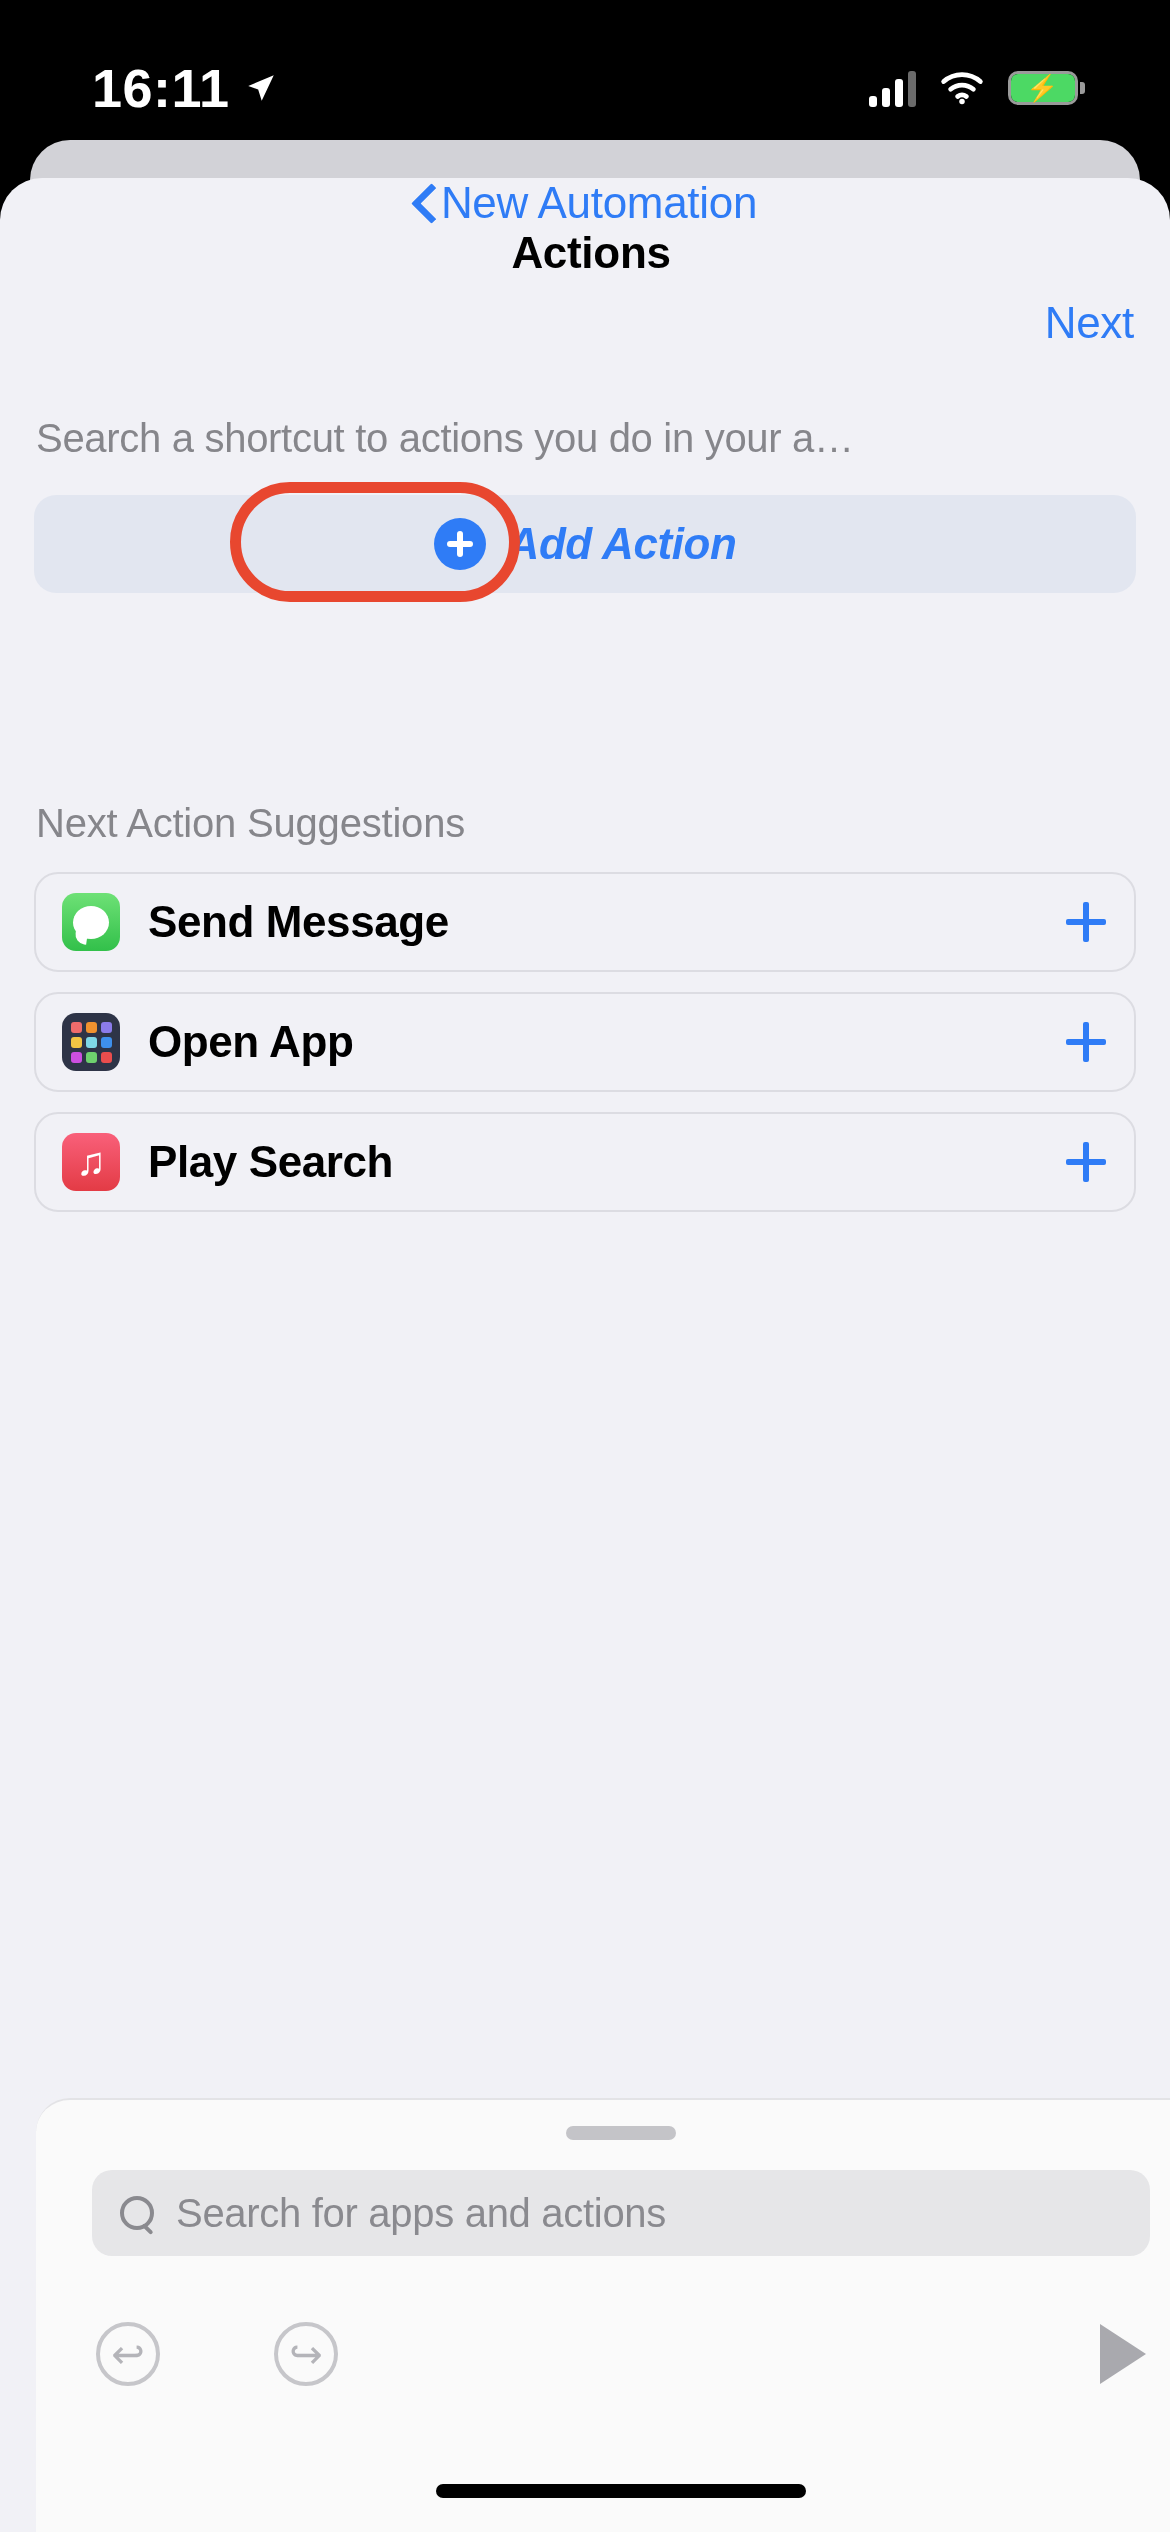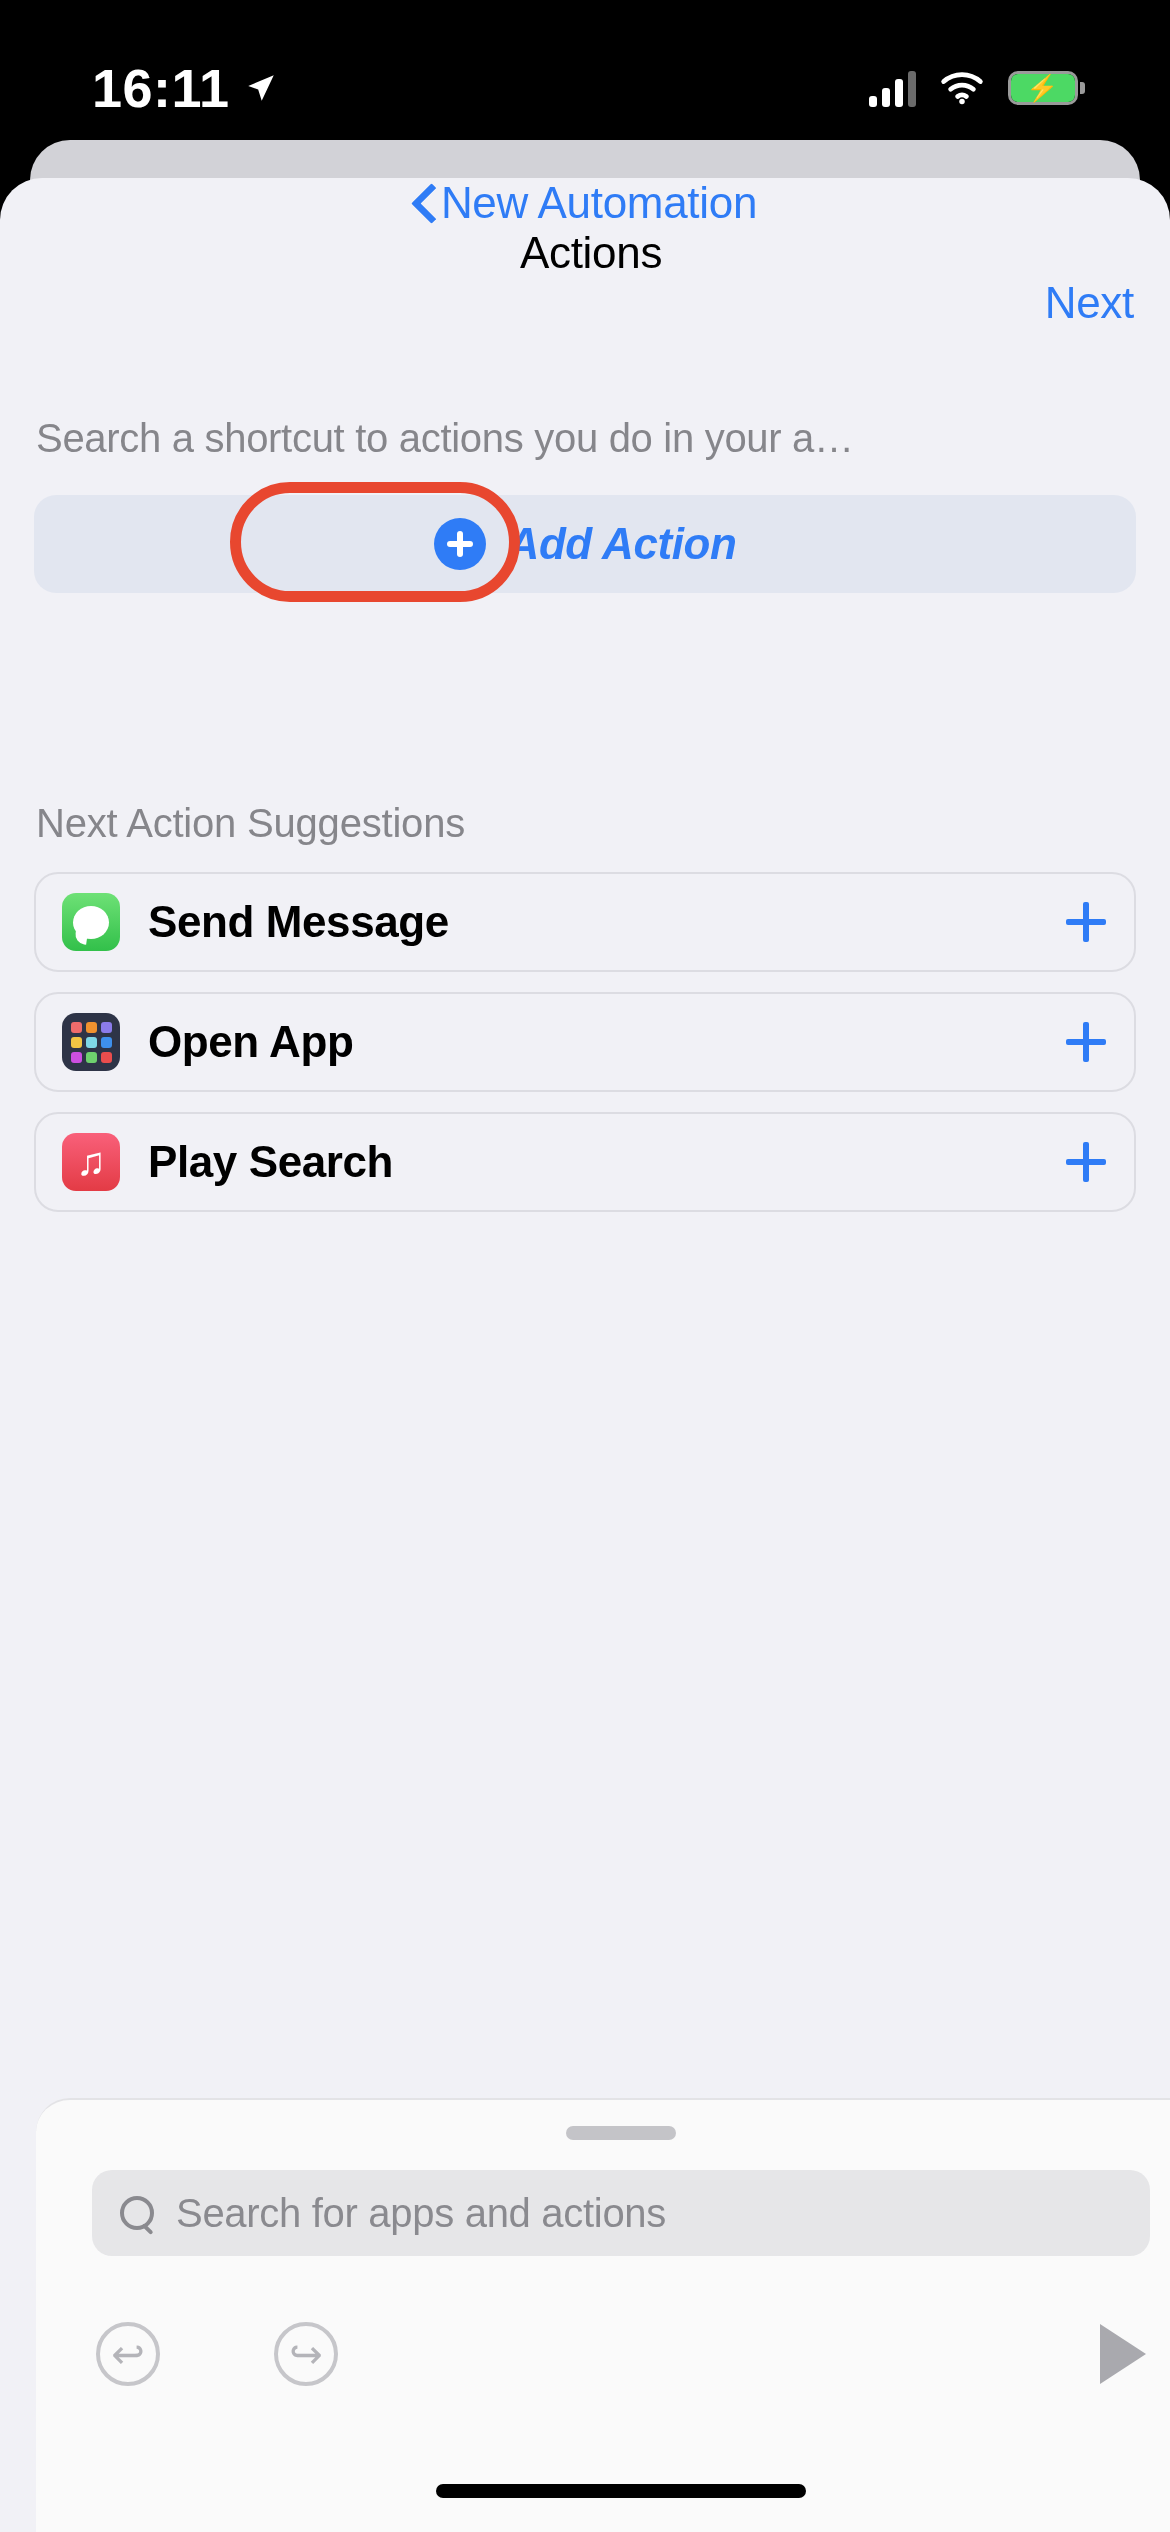--- a/index.html
+++ b/index.html
@@ -66,22 +66,22 @@
   .chev{
     width:22px; height:38px; position:relative; flex:none;
   }
   .chev::before{
     content:""; position:absolute; left:4px; top:5px;
     width:22px; height:22px;
     border-left:7px solid #2f7cf6; border-bottom:7px solid #2f7cf6;
     transform:rotate(45deg); border-radius:2px;
   }
   .nav-back-label{ font-size:44px; color:#2f7cf6; letter-spacing:-0.3px; }
-  .nav-title{ font-size:44px; font-weight:400; color:#000; margin-left:12px; letter-spacing:-0.3px; }
-  .nav-next{ margin-left:auto; font-size:44px; color:#2f7cf6; cursor:pointer; letter-spacing:-0.3px; }
+  .nav-title{ font-size:44px; font-weight:700; color:#000; margin-left:12px; letter-spacing:-0.3px; }
+  .nav-next{ margin-left:auto; font-size:44px; color:#2f7cf6; cursor:pointer; letter-spacing:-0.3px;margin-top:20px; }
 
   
   .description{
     margin:128px 36px 0;
     font-size:40px; color:#86868b; letter-spacing:-0.3px;
     white-space:nowrap; overflow:hidden;
   }
 
   
   .add-band{

